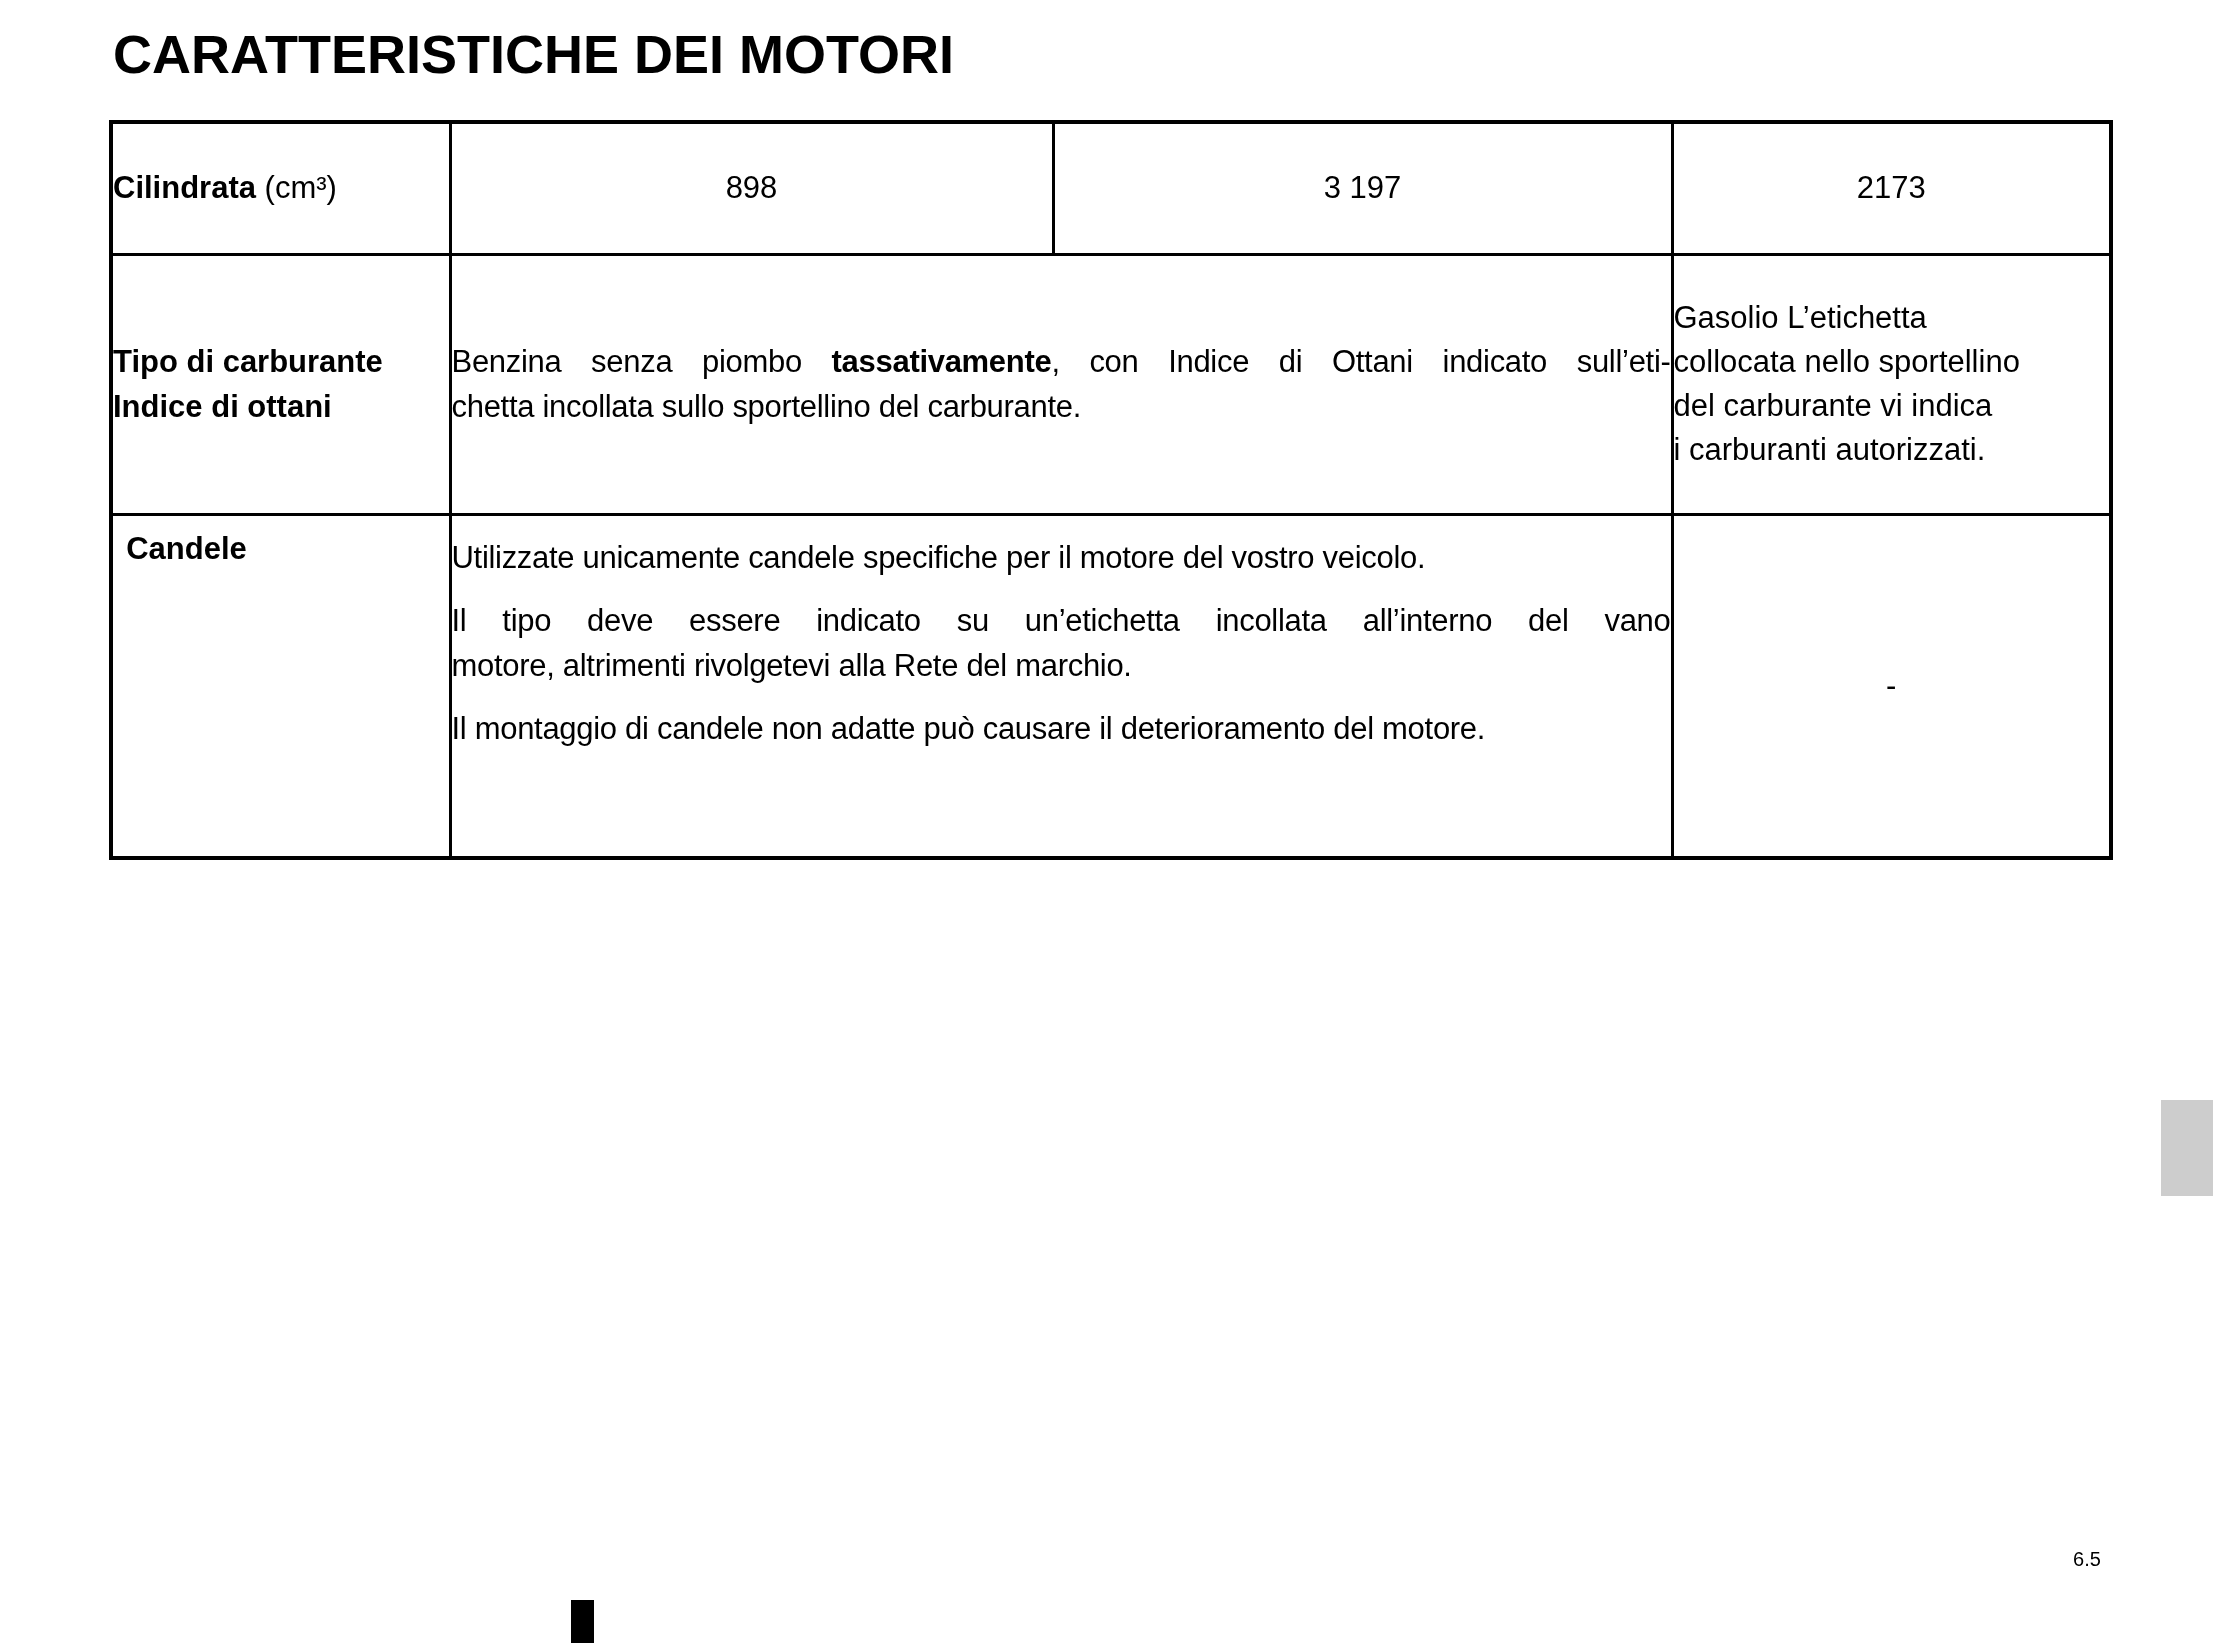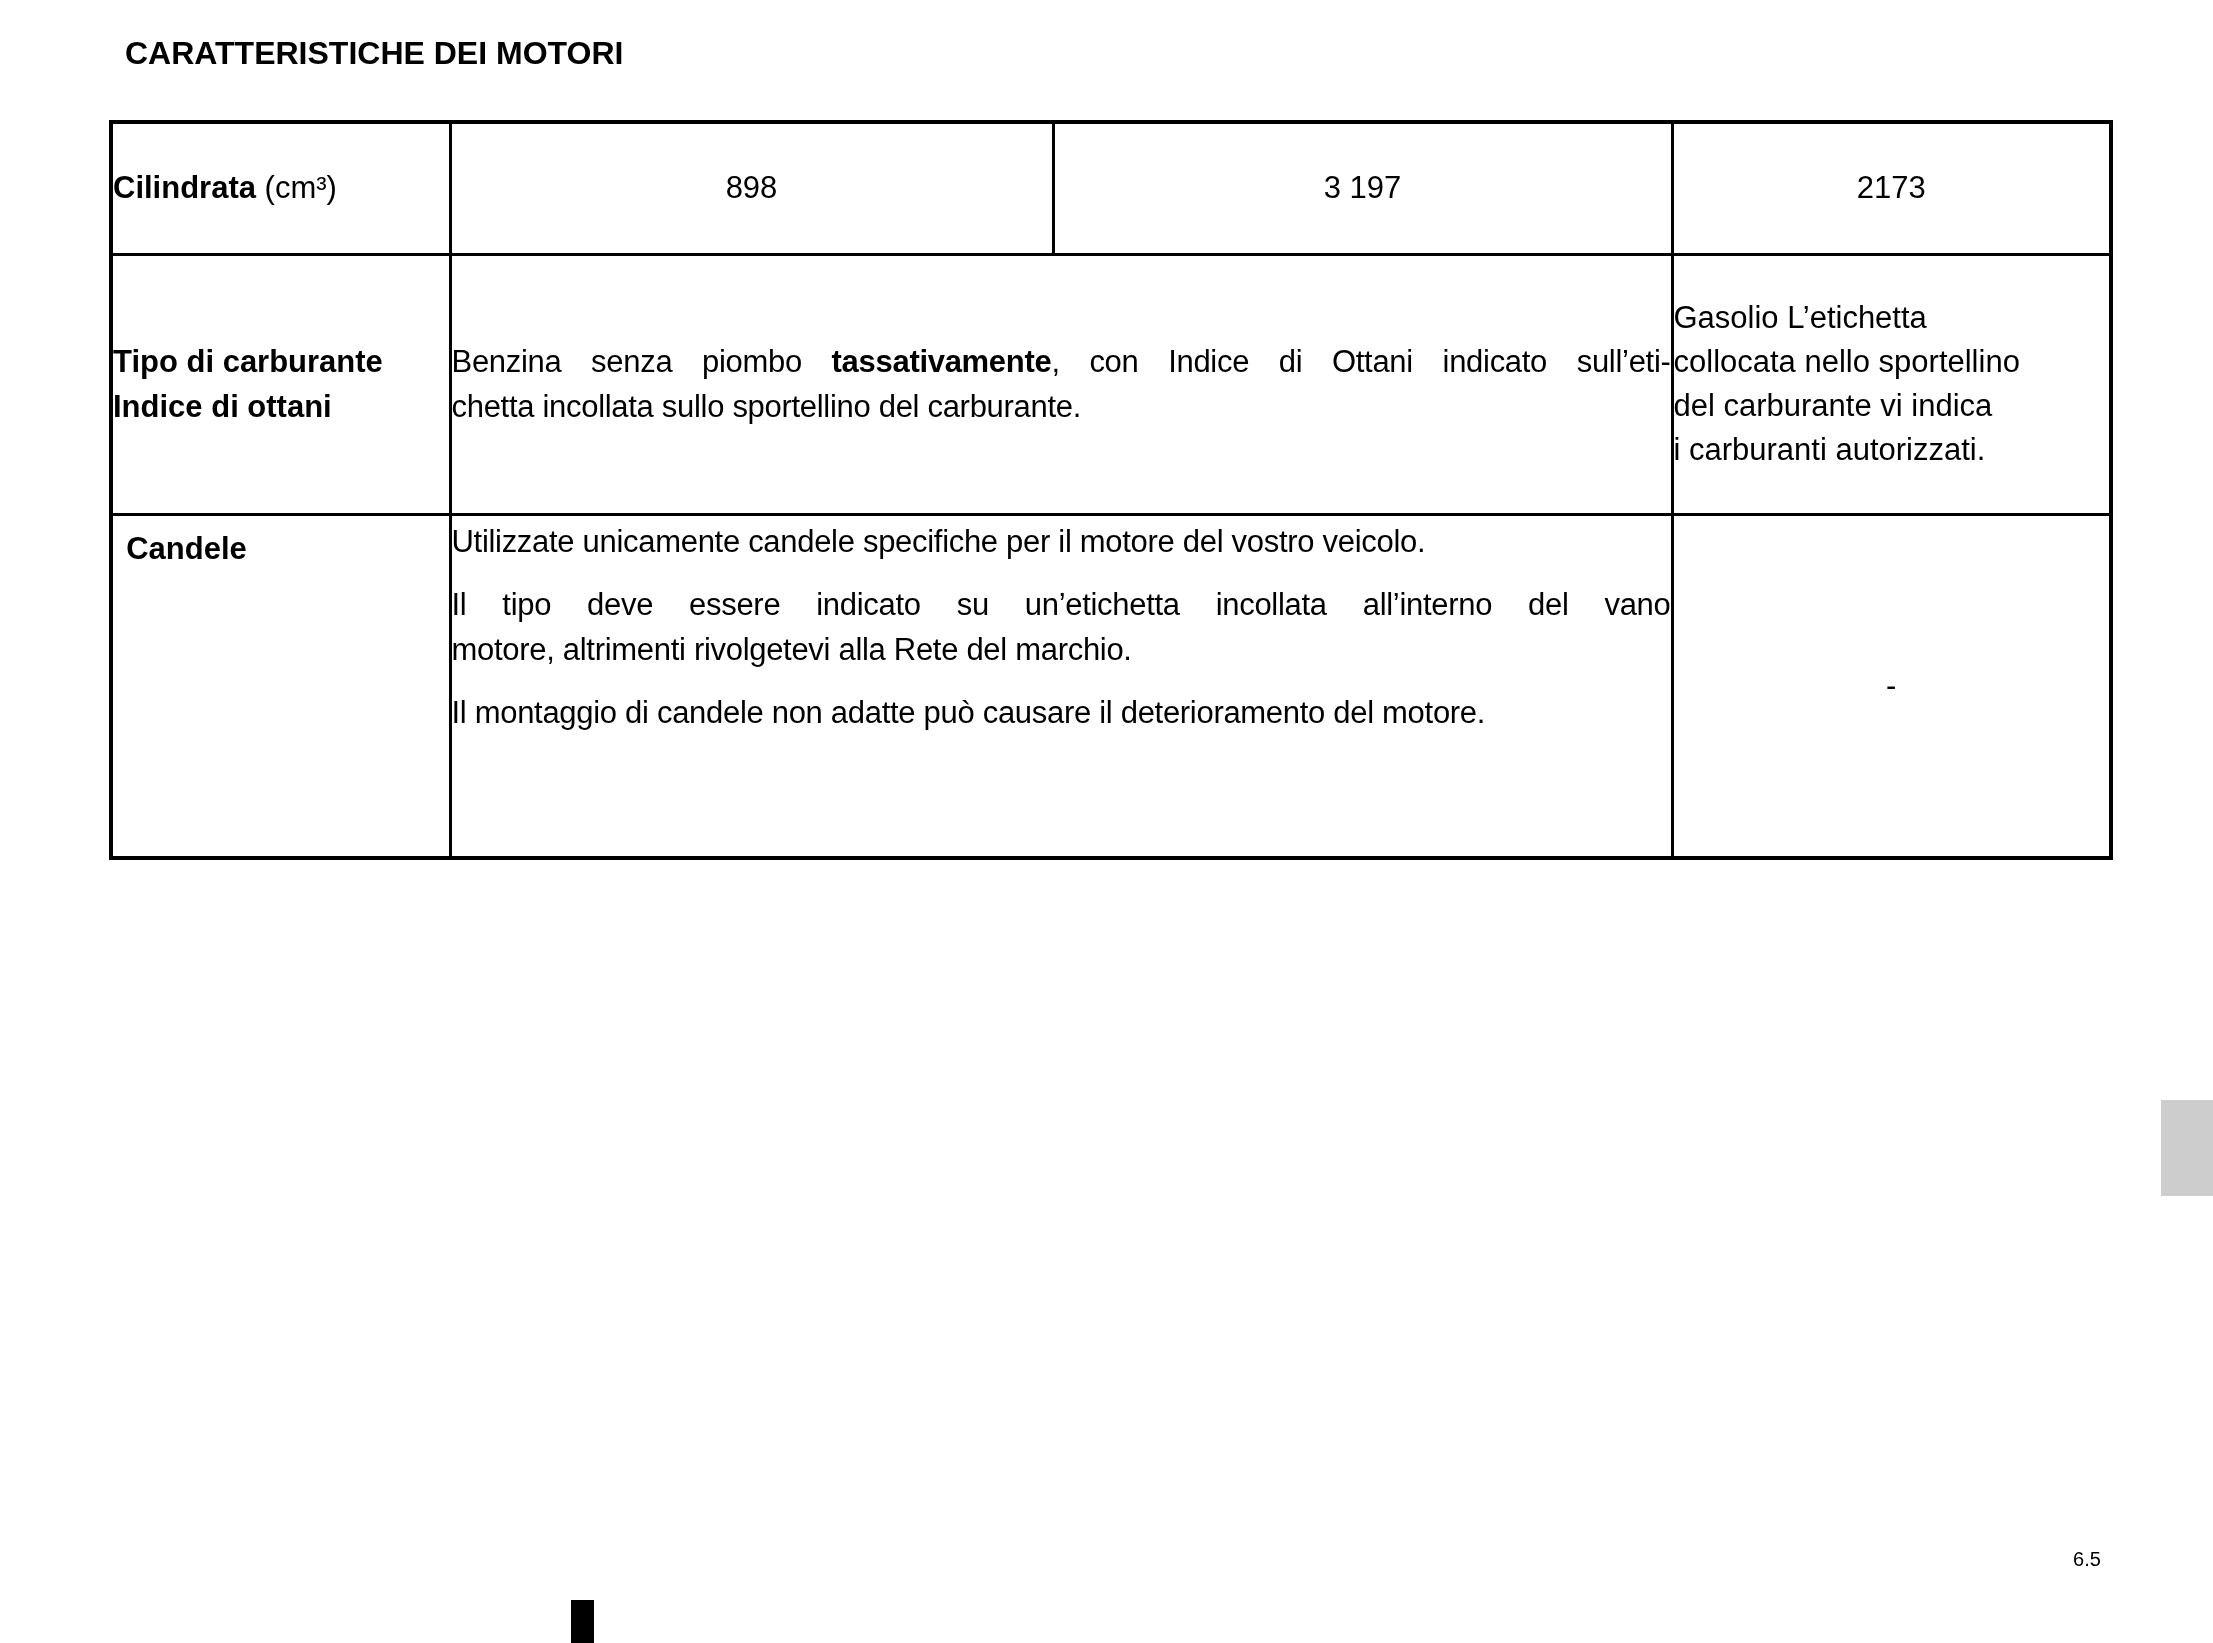--- a/index.html
+++ b/index.html
@@ -9,22 +9,22 @@
     height: 1644px;
     background: #ffffff;
     font-family: "Liberation Sans", sans-serif;
     color: #000;
     overflow: hidden;
   }
   .title {
     position: absolute;
     left: 109px;
     top: 19px;
-    margin: 16px;
-    font-size: 32px;
+    margin: 4px;
+    font-size: 54px;
     font-weight: bold;
     letter-spacing: 0px;
     white-space: nowrap;
   }
   table.engines {
     position: absolute;
     left: 109px;
     top: 120px;
     width: 2000px;
     border-collapse: collapse;
@@ -116,21 +116,21 @@
         <span class="line">collocata nello sportellino</span>
         <span class="line">del carburante vi indica</span>
         <span class="line">i carburanti autorizzati.</span>
       </td>
     </tr>
 
     <tr style="height:344px">
       <td class="lbl top" style="padding:15px 9.5px 9.5px 13.2px">
         <span class="b">Candele</span>
       </td>
-      <td class="merged top" colspan="2" style="padding-top:3px">
+      <td class="merged top" colspan="2" style="padding-top:19px">
         <span class="line">Utilizzate unicamente candele specifiche per il motore del vostro veicolo.</span>
         <span class="line just-last para-gap">Il tipo deve essere indicato su un’etichetta incollata all’interno del vano</span>
         <span class="line">motore, altrimenti rivolgetevi alla Rete del marchio.</span>
         <span class="line para-gap">Il montaggio di candele non adatte può causare il deterioramento del motore.</span>
       </td>
       <td class="val">-</td>
     </tr>
   </tbody>
     </table>
 

